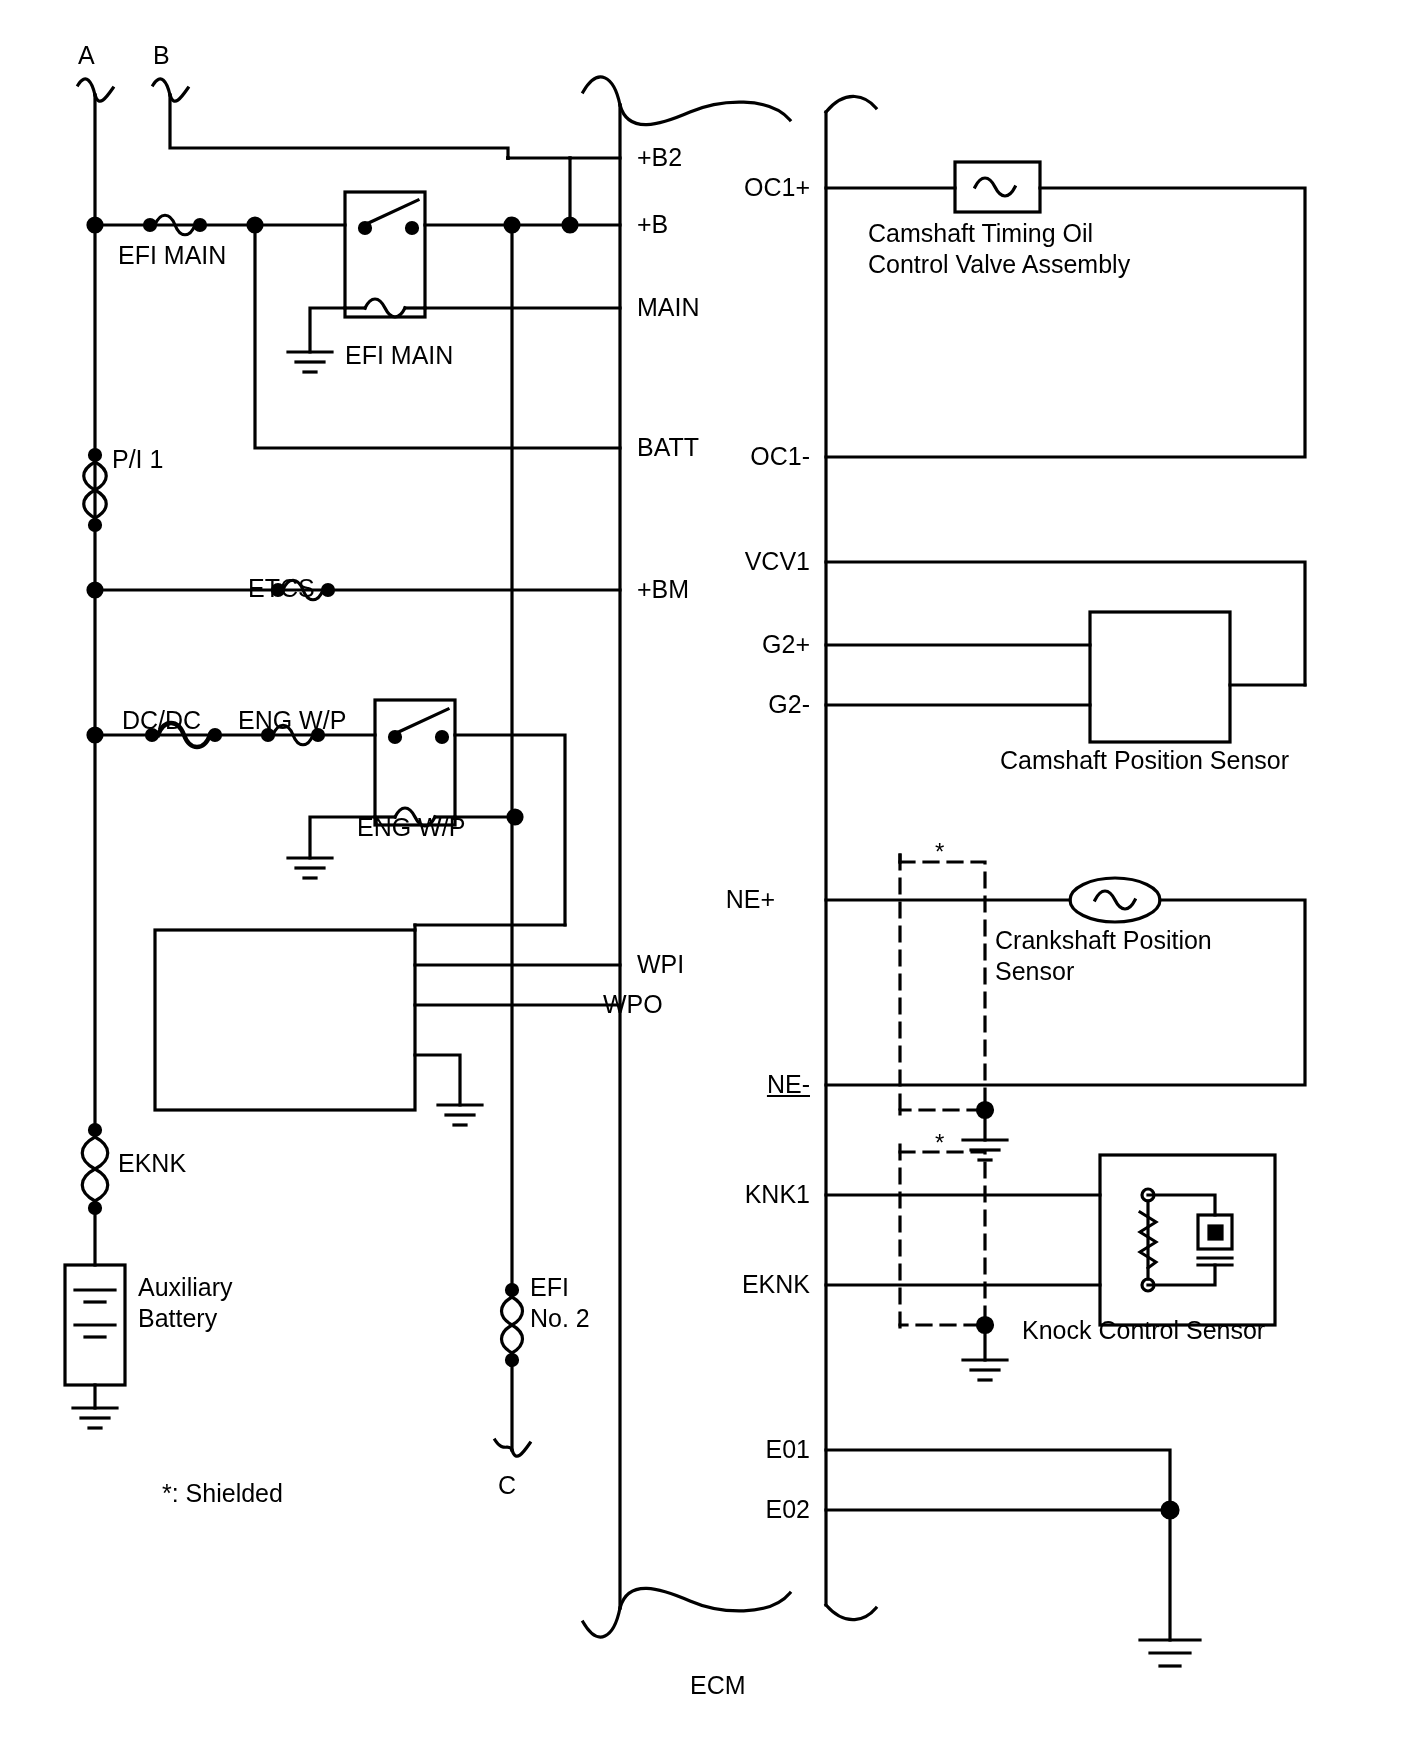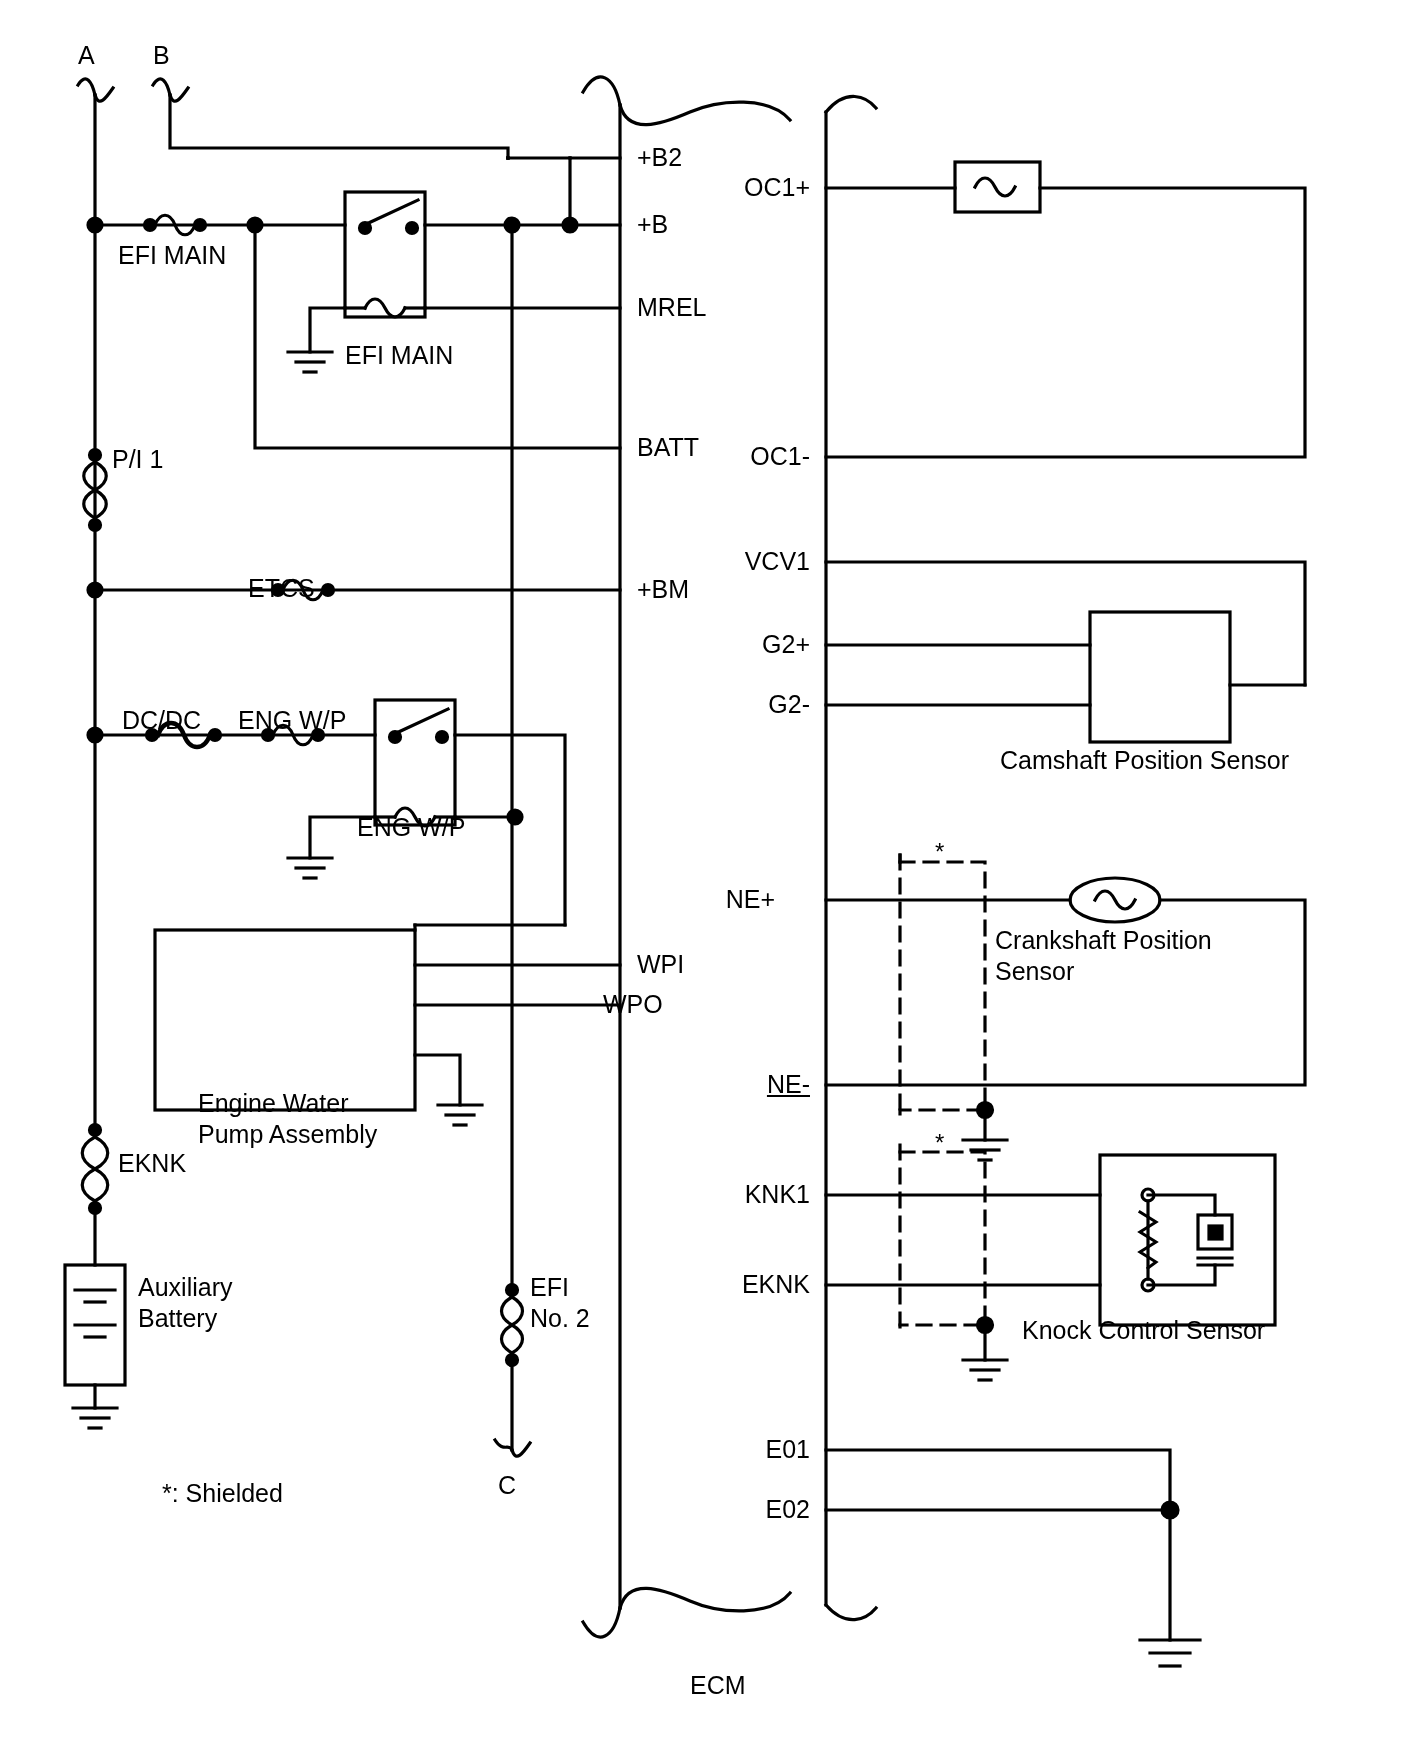--- a/index.html
+++ b/index.html
@@ -290,21 +290,21 @@
       </g>
 
     </g>
   </svg>
 
   <div class="lbl" style="left:78px; top:40px;">A</div>
   <div class="lbl" style="left:153px; top:40px;">B</div>
 
   <div class="lbl" style="left:637px; top:142px;">+B2</div>
   <div class="lbl" style="left:637px; top:209px;">+B</div>
-  <div class="lbl" style="left:637px; top:292px;">MREL</div>
+  <div class="lbl" style="left:637px; top:292px;">MAIN</div>
   <div class="lbl" style="left:637px; top:432px;">BATT</div>
   <div class="lbl" style="left:637px; top:574px;">+BM</div>
   <div class="lbl" style="left:637px; top:949px;">WPI</div>
   <div class="lbl" style="left:603px; top:989px;">WPO</div>
 
   <div class="lbl rt" style="left:660px; top:172px; width:150px;">OC1+</div>
   <div class="lbl rt" style="left:660px; top:441px; width:150px;">OC1-</div>
   <div class="lbl rt" style="left:660px; top:546px; width:150px;">VCV1</div>
   <div class="lbl rt" style="left:660px; top:629px; width:150px;">G2+</div>
   <div class="lbl rt" style="left:660px; top:689px; width:150px;">G2-</div>
@@ -315,29 +315,29 @@
   <div class="lbl rt" style="left:660px; top:1434px; width:150px;">E01</div>
   <div class="lbl rt" style="left:660px; top:1494px; width:150px;">E02</div>
 
   <div class="lbl" style="left:118px; top:240px;">EFI MAIN</div>
   <div class="lbl" style="left:345px; top:340px;">EFI MAIN</div>
   <div class="lbl" style="left:112px; top:444px;">P/I 1</div>
   <div class="lbl" style="left:248px; top:573px;">ETCS</div>
   <div class="lbl" style="left:122px; top:705px;">DC/DC</div>
   <div class="lbl" style="left:238px; top:705px;">ENG W/P</div>
   <div class="lbl" style="left:357px; top:812px;">ENG W/P</div>
-  <div class="lbl" style="left:198px; top:1088px;">Engine Water
-Pump Assembly</div>
   <div class="lbl" style="left:118px; top:1148px;">EKNK</div>
   <div class="lbl" style="left:138px; top:1272px;">Auxiliary
 Battery</div>
   <div class="lbl" style="left:530px; top:1272px;">EFI
 No. 2</div>
   <div class="lbl" style="left:498px; top:1470px;">C</div>
 
+  <div class="lbl" style="left:868px; top:218px;">Camshaft Timing Oil
+Control Valve Assembly</div>
   <div class="lbl" style="left:1000px; top:745px;">Camshaft Position Sensor</div>
   <div class="lbl" style="left:995px; top:925px;">Crankshaft Position
 Sensor</div>
   <div class="lbl" style="left:1022px; top:1315px;">Knock Control Sensor</div>
 
   <div class="lbl ast" style="left:935px; top:837px;">*</div>
   <div class="lbl ast" style="left:935px; top:1128px;">*</div>
 
   <div class="lbl" style="left:122px; top:1478px;margin-left:40px;">*: Shielded</div>
   <div class="lbl" style="left:690px; top:1670px;">ECM</div>

